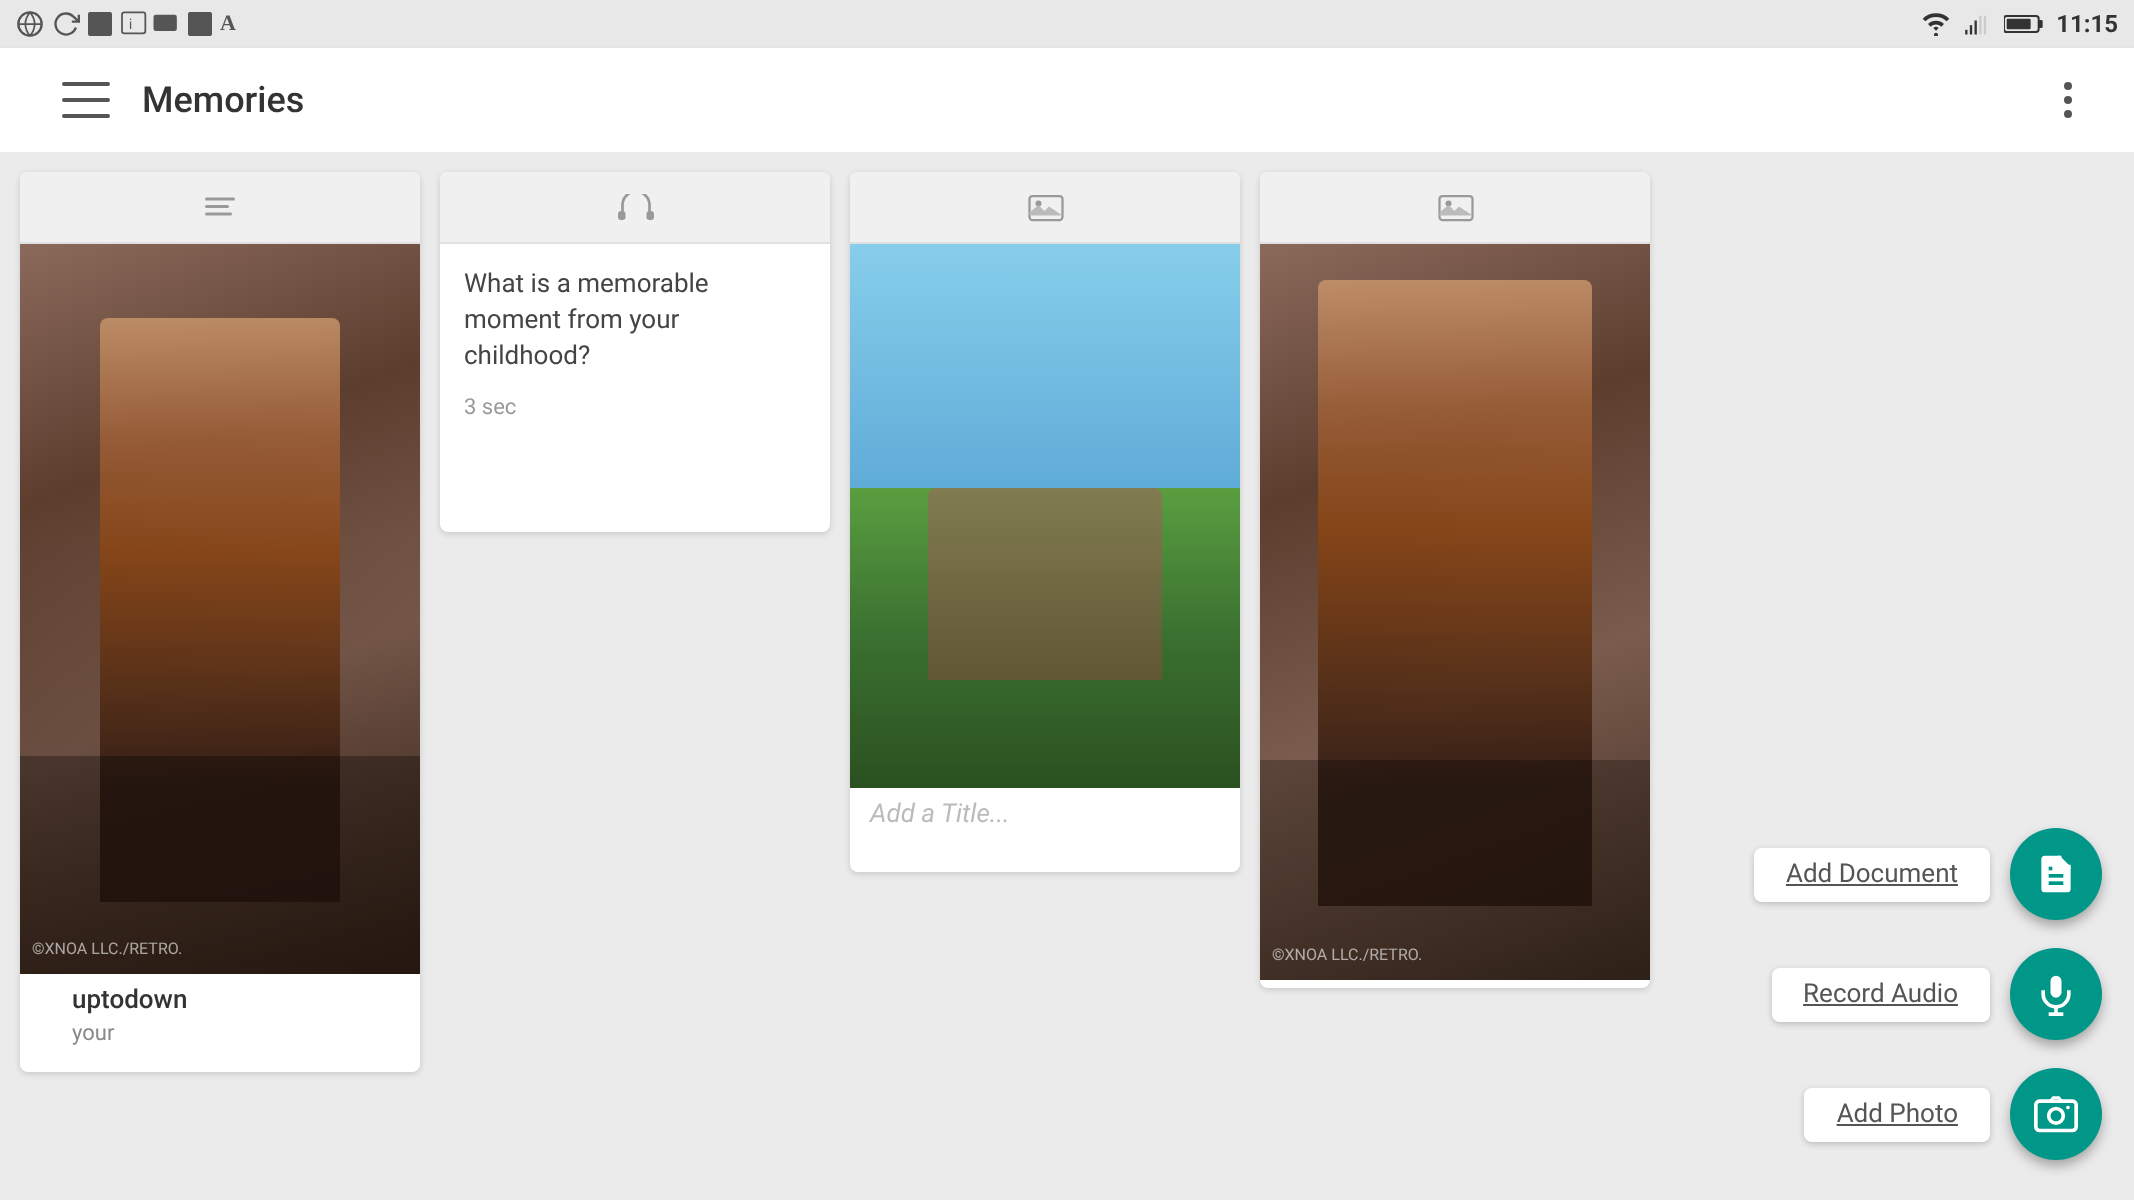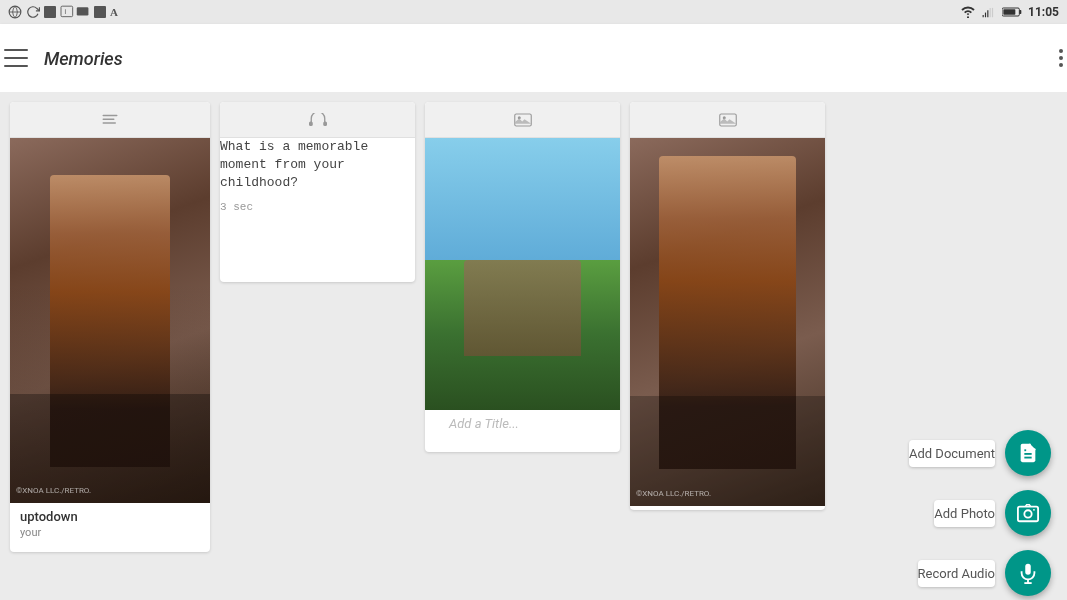--- a/index.html
+++ b/index.html
@@ -30,27 +30,26 @@
     .status-bar-right {
       display: flex;
       align-items: center;
       gap: 6px;
       font-weight: bold;
       font-size: 12px;
     }
 
     
     .top-bar {
-      height: 68px;
+      height: 52px;
       background: #ffffff;
       display: flex;
       align-items: center;
-      padding: 0 4px;
+      padding: 0 31px;
       box-shadow: 0 1px 3px rgba(0,0,0,0.1);
-      font-style: italic;
     }
     .hamburger-icon {
       width: 24px;
       height: 18px;
       display: flex;
       flex-direction: column;
       justify-content: space-between;
       cursor: pointer;
       margin-right: 16px;
     }
@@ -179,43 +178,42 @@
       position: absolute;
       bottom: 8px;
       left: 6px;
       font-size: 8px;
       color: rgba(255,255,255,0.6);
     }
 
     .card-footer {
       padding: 6px 10px;
       background: #fff;
+      margin-left: 16px;
     }
     .card-title-text {
       font-size: 13px;
       font-weight: 500;
       color: #333;
     }
     .card-subtitle-text {
       font-size: 11px;
       color: #888;
       margin-top: 2px;
     }
     .card-add-title {
       font-size: 13px;
       color: #bbb;
       font-style: italic;
       padding: 6px 10px;
-      margin-left: 14px;
     }
 
     
     .card-2-body {
-      padding: 0;
-      font-family: Liberation Mono, monospace;
+      padding: 12px;
     }
     .card-2-body .story-text {
       font-size: 13px;
       color: #444;
       line-height: 1.4;
       margin-bottom: 8px;
     }
     .card-2-body .time-text {
       font-size: 11px;
       color: #999;
@@ -233,23 +231,24 @@
     }
     .fab-row {
       display: flex;
       align-items: center;
       gap: 10px;
     }
     .fab-label {
       font-size: 13px;
       color: #555;
       background: #fff;
-      padding: 6px 0;
+      padding: 6px 16px;
       border-radius: 4px;
       box-shadow: 0 1px 3px rgba(0,0,0,0.2);
+      text-decoration: underline;
     }
     .fab-btn {
       width: 46px;
       height: 46px;
       border-radius: 50%;
       background: #009688;
       display: flex;
       align-items: center;
       justify-content: center;
       cursor: pointer;
@@ -299,21 +298,21 @@
       <line x1="10" y1="18" x2="10" y2="6"></line>
       <line x1="14" y1="18" x2="14" y2="2" stroke="#ccc"></line>
       <line x1="18" y1="18" x2="18" y2="2" stroke="#ccc"></line>
     </svg>
 
     <svg width="20" height="12" viewBox="0 0 30 16" fill="#333">
       <rect x="0" y="2" width="26" height="12" rx="2" fill="none" stroke="#333" stroke-width="1.5"></rect>
       <rect x="2" y="4" width="18" height="8" rx="1" fill="#333"></rect>
       <rect x="26" y="5" width="3" height="6" rx="1" fill="#333"></rect>
     </svg>
-    <span>11:05</span>
+    <span>11:15</span>
   </div>
 </div>
 
 <div class="top-bar">
   <div class="hamburger-icon">
     <span></span>
     <span></span>
     <span></span>
   </div>
   <span class="top-bar-title">Memories</span>
@@ -411,36 +410,36 @@
           <polyline points="14 2 14 8 20 8" fill="none" stroke="white" stroke-width="2"></polyline>
           <line x1="16" y1="13" x2="8" y2="13" stroke="#009688" stroke-width="2"></line>
           <line x1="16" y1="17" x2="8" y2="17" stroke="#009688" stroke-width="2"></line>
           <polyline points="10 9 9 9 8 9" fill="none" stroke="#009688" stroke-width="2"></polyline>
         </svg>
       </div>
     </div>
 
 
     <div class="fab-row">
+      <div class="fab-label">Record Audio</div>
+      <div class="fab-btn">
+        <svg viewBox="0 0 24 24" fill="white">
+          <rect x="9" y="2" width="6" height="12" rx="3" fill="white"></rect>
+          <path d="M19 10v2a7 7 0 0 1-14 0v-2" fill="none" stroke="white" stroke-width="2"></path>
+          <line x1="12" y1="19" x2="12" y2="23" stroke="white" stroke-width="2"></line>
+          <line x1="8" y1="23" x2="16" y2="23" stroke="white" stroke-width="2"></line>
+        </svg>
+      </div>
+    </div>
+
+    <div class="fab-row">
       <div class="fab-label">Add Photo</div>
       <div class="fab-btn">
         <svg viewBox="0 0 24 24" fill="white">
           <rect x="1" y="5" width="22" height="16" rx="2" fill="none" stroke="white" stroke-width="2"></rect>
           <circle cx="12" cy="13" r="4" fill="none" stroke="white" stroke-width="2"></circle>
           <path d="M9 5l1.5-2h3L15 5" fill="none" stroke="white" stroke-width="1.5"></path>
           <circle cx="18.5" cy="8.5" r="1" fill="white"></circle>
         </svg>
       </div>
     </div>
-
-    <div class="fab-row">
-      <div class="fab-label">Record Audio</div>
-      <div class="fab-btn">
-        <svg viewBox="0 0 24 24" fill="white">
-          <rect x="9" y="2" width="6" height="12" rx="3" fill="white"></rect>
-          <path d="M19 10v2a7 7 0 0 1-14 0v-2" fill="none" stroke="white" stroke-width="2"></path>
-          <line x1="12" y1="19" x2="12" y2="23" stroke="white" stroke-width="2"></line>
-          <line x1="8" y1="23" x2="16" y2="23" stroke="white" stroke-width="2"></line>
-        </svg>
-      </div>
-    </div>
   </div>
 </div>
 
 </body></html>

